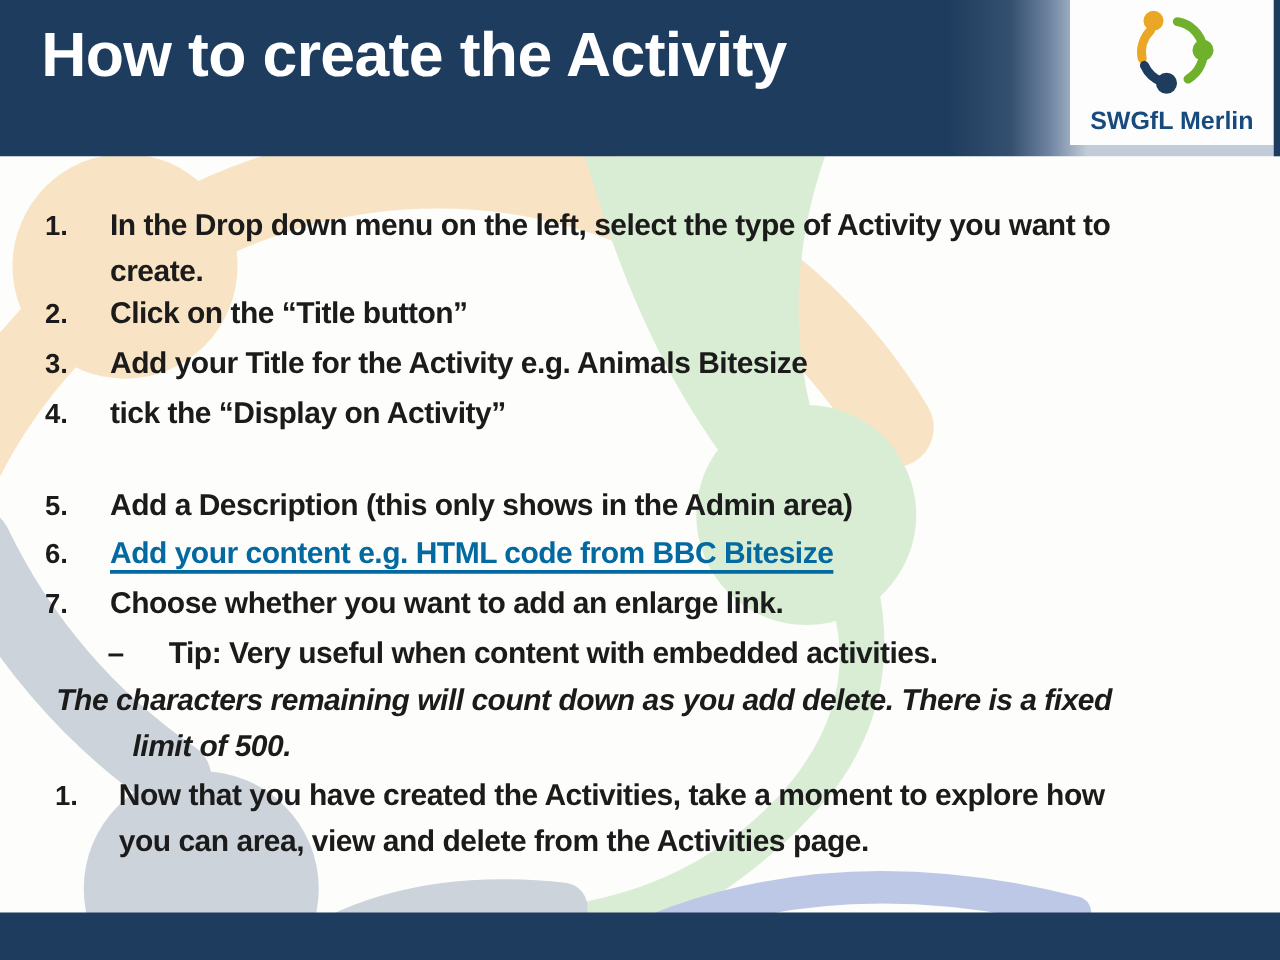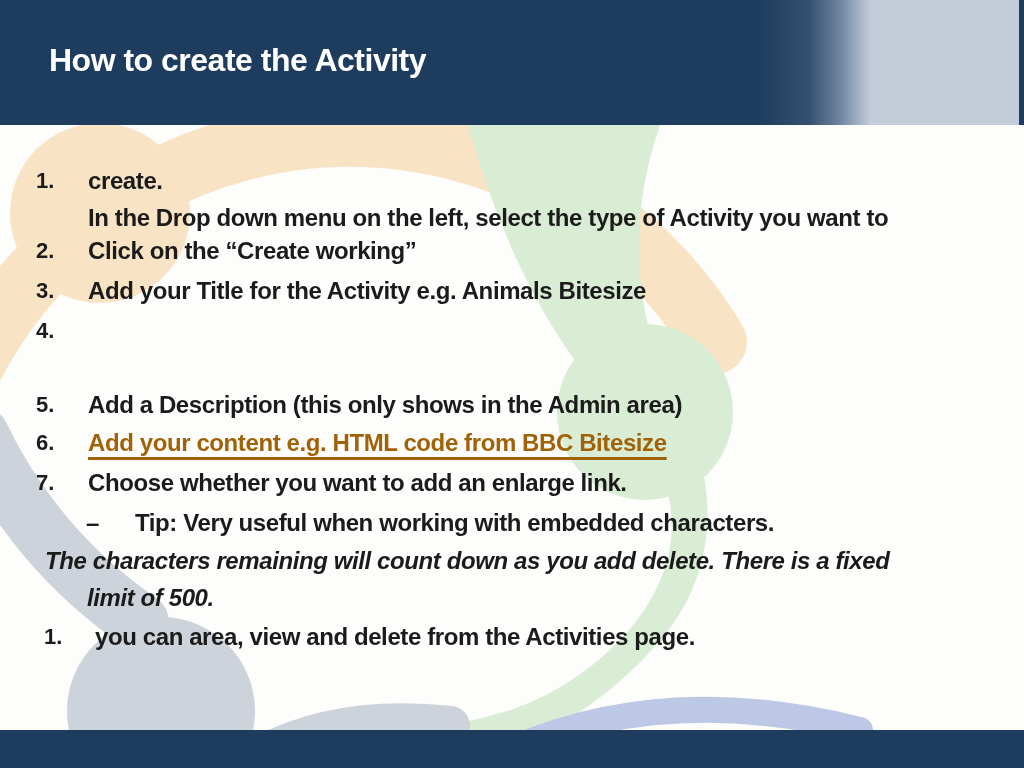--- a/index.html
+++ b/index.html
@@ -7,22 +7,22 @@
     position:relative;width:1024px;height:768px;overflow:hidden;
     background:#fdfdfb;font-family:"Liberation Sans",sans-serif;
   }
   
   #header{
     position:absolute;left:0;top:0;width:1024px;height:125px;
     background:linear-gradient(90deg,#1e3c5e 0%,#1e3c5e 74%,#35506f 79%,#6e84a0 82%,#c3cdda 85%,#c3cdda 100%);
     z-index:3;
   }
   #title{
-    position:absolute;left:33px;top:22px;margin:16px;
-    font-size:32px;font-weight:bold;color:#ffffff;letter-spacing:-0.5px;line-height:44px;
+    position:absolute;left:33px;top:22px;margin:0;
+    font-size:50px;font-weight:bold;color:#ffffff;letter-spacing:-0.5px;line-height:44px;
   }
   #logo-panel{
     position:absolute;left:856px;top:0;width:163px;height:116px;
     background:#fdfdfd;
   }
   #logo-panel svg{position:absolute;left:42px;top:5px;}
   #brand-text{
     position:absolute;left:0;top:86px;width:163px;text-align:center;
     font-size:20px;font-weight:bold;color:#174a7d;
   }
@@ -45,25 +45,25 @@
   }
   .lines{position:absolute;left:88px;top:0;}
   .ln{
     font-size:24px;font-weight:bold;color:#1b1b1b;
     line-height:37px;letter-spacing:-0.4px;white-space:nowrap;
   }
   .item-tip .marker{left:86px;font-size:24px;}
   .item-tip .lines{left:135px;}
   .item-italic .lines{left:45px;}
   .item-italic .ln{font-style:italic;}
-  .item-italic .ln.indent{margin-left:42px;}
+  .item-italic .ln.indent{margin-left:61px;}
   .item-last .marker{left:44px;}
   .item-last .lines{left:95px;}
   .link{
-    color:#a16207;cursor:pointer;
+    color:#0369a1;cursor:pointer;
     text-decoration:underline;text-decoration-thickness:3px;text-underline-offset:6px;
   }
 </style>
 </head>
 <body>
 
 <div id="slide">
 
   <svg id="watermark" width="1024" height="768" viewBox="0 0 1024 768">
 
@@ -86,50 +86,62 @@
 
     <circle cx="161" cy="711" r="94" fill="#ccd3da"></circle>
 
     <path d="M 235 772 Q 320 712 450 726" fill="none" stroke="#ccd3da" stroke-width="40" stroke-linecap="round"></path>
 
     <path d="M 470 770 Q 640 675 860 730" fill="none" stroke="#bdc8e6" stroke-width="26" stroke-linecap="round"></path>
   </svg>
 
   <div id="header">
     <h1 id="title">How to create the Activity</h1>
+    <div id="logo-panel">
+      <svg width="80" height="76" viewBox="0 0 100 95">
+        <path d="M 28.1 24.1 A 31 31 0 0 0 19.7 52.4" fill="none" stroke="#e9a725" stroke-width="9" stroke-linecap="round"></path>
+        <path d="M 54.9 15.4 A 31 31 0 0 1 65.5 72.8" fill="none" stroke="#6fb12c" stroke-width="9" stroke-linecap="round"></path>
+        <path d="M 21.9 59.1 A 31 31 0 0 0 39.5 75.5" fill="none" stroke="#1e3c5e" stroke-width="9" stroke-linecap="round"></path>
+        <circle cx="31" cy="14.5" r="10" fill="#e9a725"></circle>
+        <circle cx="80.5" cy="44" r="10.5" fill="#6fb12c"></circle>
+        <circle cx="44" cy="77" r="10.5" fill="#1e3c5e"></circle>
+      </svg>
+      <div id="brand-text">SWGfL Merlin</div>
+    </div>
     <div id="header-right-edge"></div>
   </div>
 
   <div id="content">
 
     <div class="item" style="top:162px">
       <span class="marker">1.</span>
       <div class="lines">
+        <div class="ln">In the Drop down menu on the left, select the type of Activity you want to</div>
         <div class="ln">create.</div>
-        <div class="ln">In the Drop down menu on the left, select the type of Activity you want to</div>
       </div>
     </div>
 
     <div class="item" style="top:232px">
       <span class="marker">2.</span>
       <div class="lines">
-        <div class="ln">Click on the “Create working”</div>
+        <div class="ln">Click on the “Title button”</div>
       </div>
     </div>
 
     <div class="item" style="top:272px">
       <span class="marker">3.</span>
       <div class="lines">
         <div class="ln">Add your Title for the Activity e.g. Animals Bitesize</div>
       </div>
     </div>
 
     <div class="item" style="top:312px">
       <span class="marker">4.</span>
       <div class="lines">
+        <div class="ln">tick the “Display on Activity”</div>
       </div>
     </div>
 
     <div class="item" style="top:386px">
       <span class="marker">5.</span>
       <div class="lines">
         <div class="ln">Add a Description (this only shows in the Admin area)</div>
       </div>
     </div>
 
@@ -143,34 +155,35 @@
     <div class="item" style="top:464px">
       <span class="marker">7.</span>
       <div class="lines">
         <div class="ln">Choose whether you want to add an enlarge link.</div>
       </div>
     </div>
 
     <div class="item item-tip" style="top:504px">
       <span class="marker">–</span>
       <div class="lines">
-        <div class="ln">Tip: Very useful when working with embedded characters.</div>
+        <div class="ln">Tip: Very useful when content with embedded activities.</div>
       </div>
     </div>
 
     <div class="item item-italic" style="top:542px">
       <div class="lines">
         <div class="ln">The characters remaining will count down as you add delete. There is a fixed</div>
         <div class="ln indent">limit of 500.</div>
       </div>
     </div>
 
     <div class="item item-last" style="top:618px">
       <span class="marker">1.</span>
       <div class="lines">
+        <div class="ln">Now that you have created the Activities, take a moment to explore how</div>
         <div class="ln">you can area, view and delete from the Activities page.</div>
       </div>
     </div>
 
   </div>
 
   <div id="footer"></div>
 
 </div>
 

